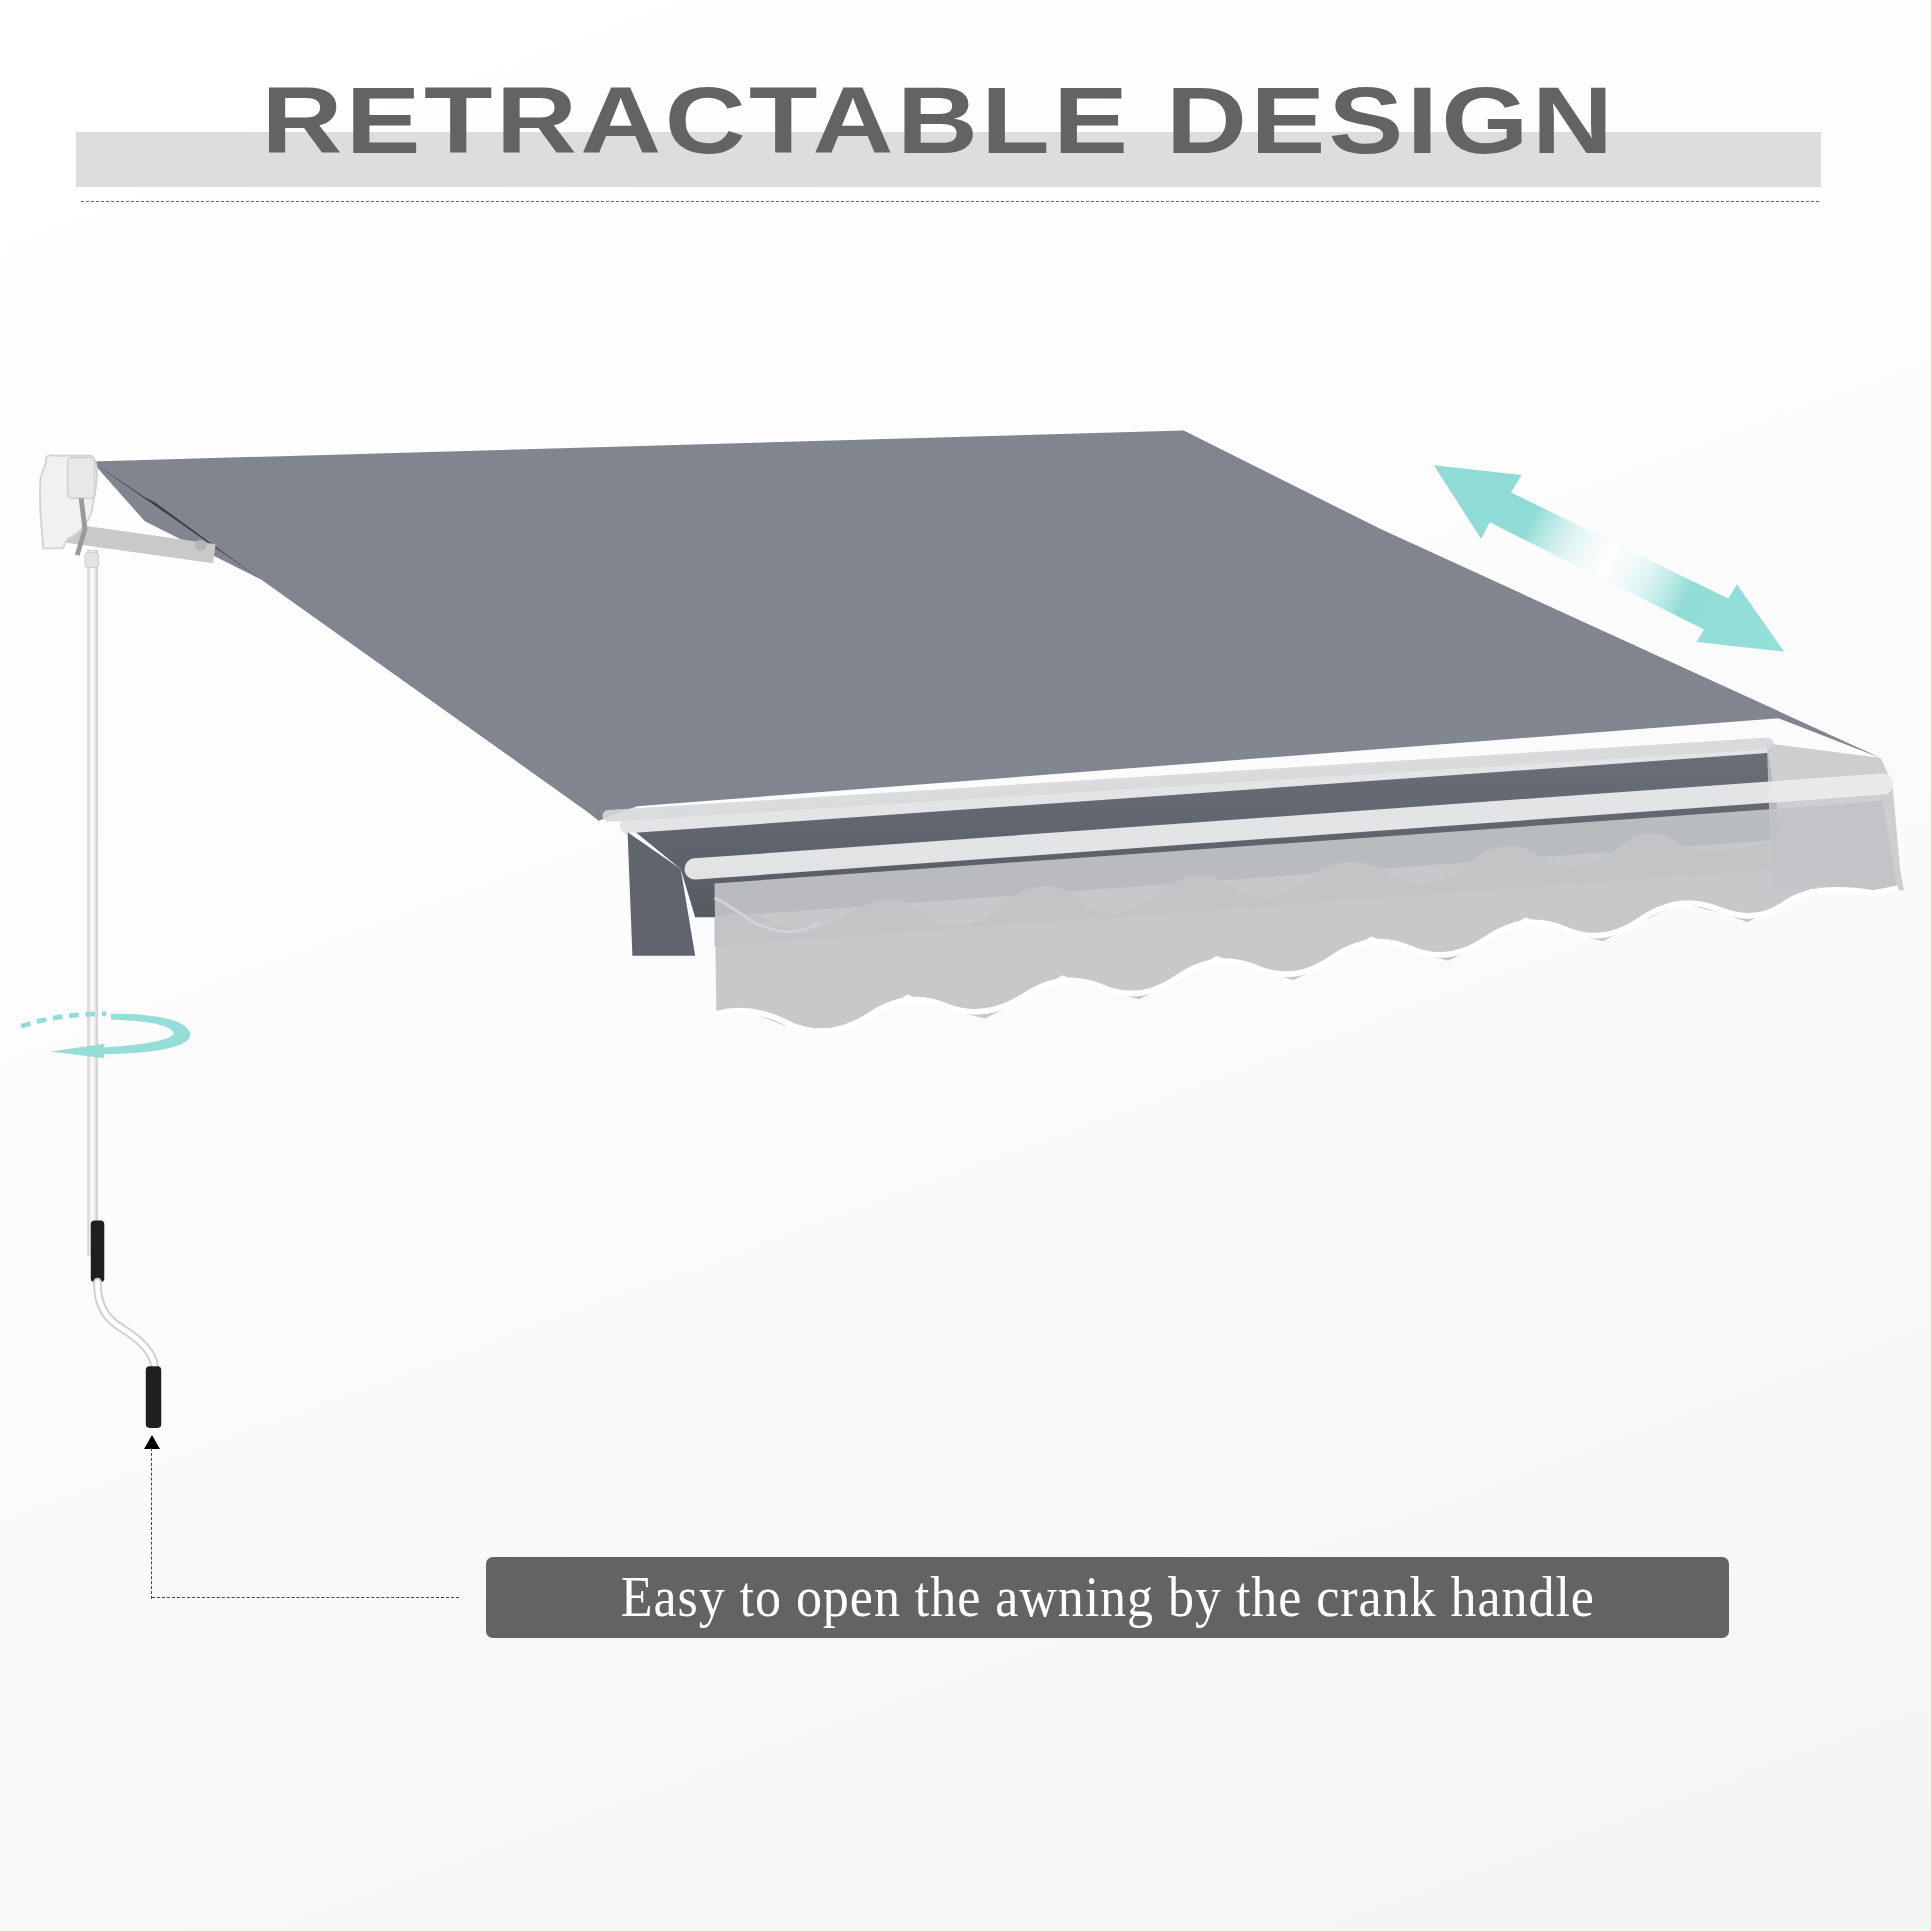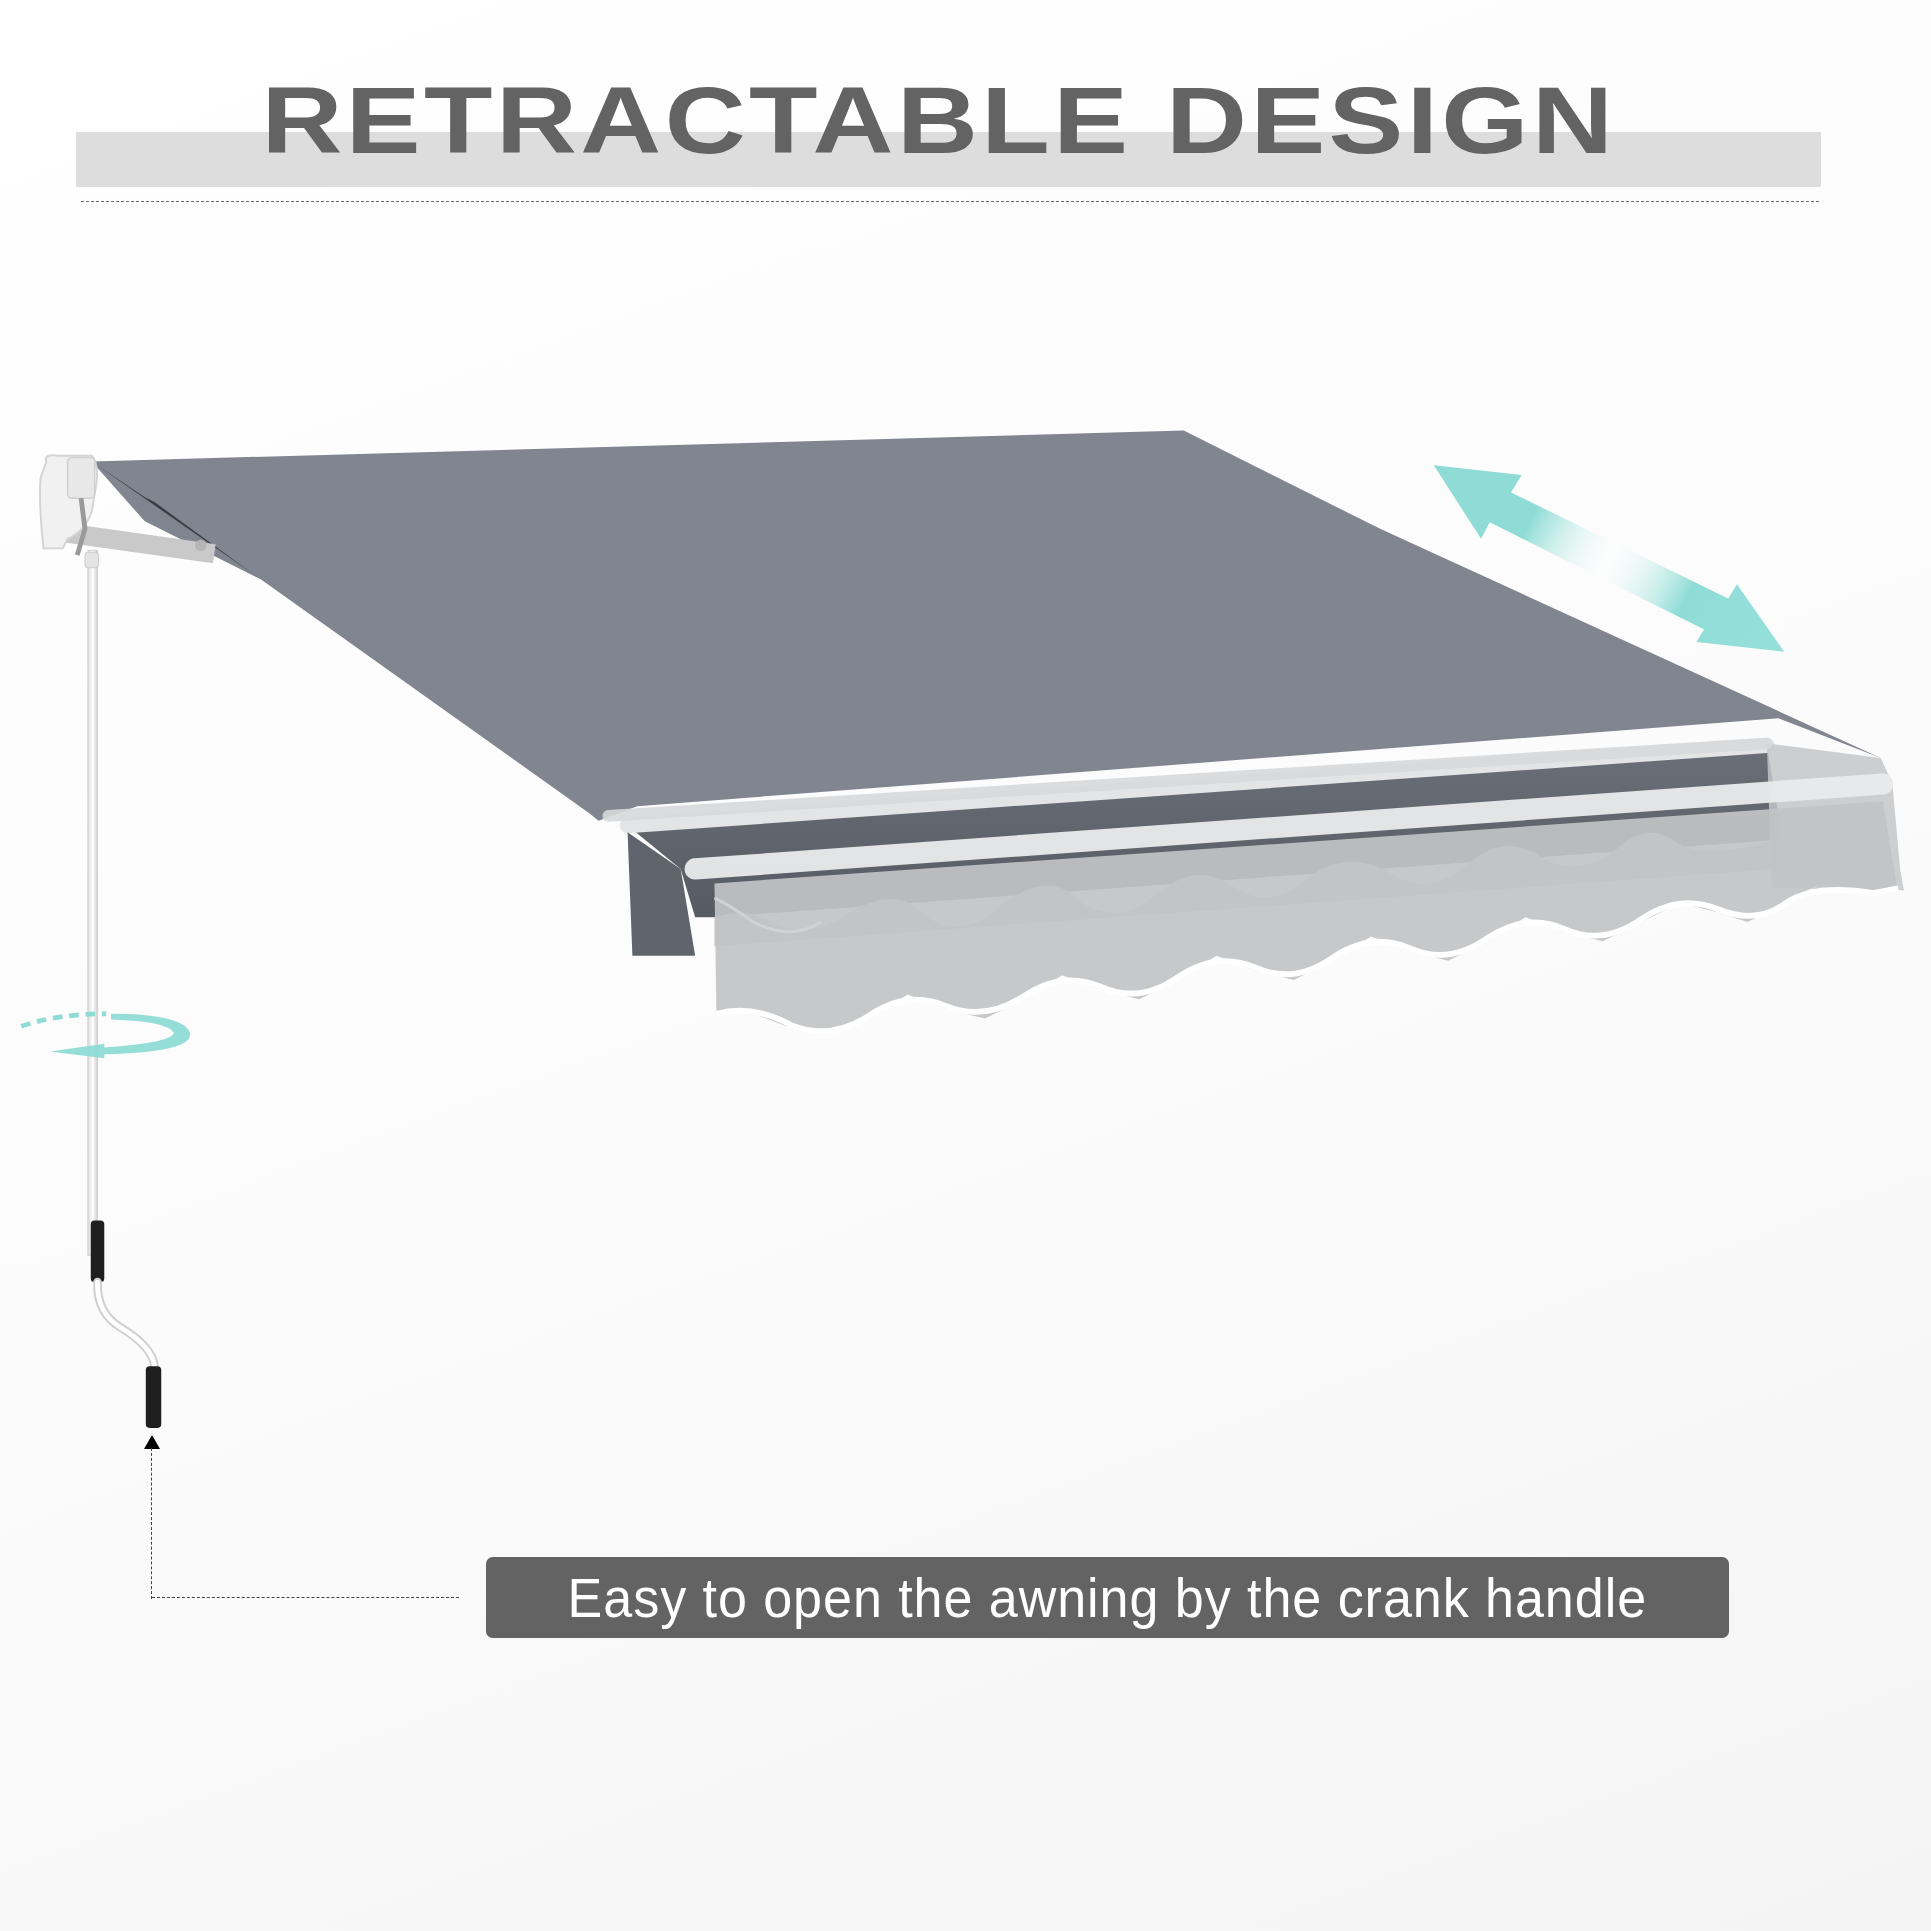--- a/index.html
+++ b/index.html
@@ -34,21 +34,21 @@
     border-top: 1.9px dashed #444;
   }
   .leader-arrow {
     position: absolute; left: 144px; top: 1435px; width: 0; height: 0;
     border-left: 8.7px solid transparent; border-right: 8.7px solid transparent;
     border-bottom: 14.5px solid #000;
   }
   .caption {
     position: absolute; left: 486px; top: 1557px; width: 1243px; height: 81px;
     background: #636363; border-radius: 6.8px;
-    color: #ffffff; font-family: Liberation Sans, sans-serif; font-weight: 300;
+    color: #ffffff; font-family: Liberation Serif, serif; font-weight: 300;
     font-size: 56px; line-height: 81px; text-align: center; white-space: nowrap;
     letter-spacing: 1px;
   }
   .caption span { display: inline-block; transform: scaleX(0.93); }
 </style>
 </head>
 <body>
 
 <div class="title-bar"></div>
 <div class="title">RETRACTABLE DESIGN</div>

